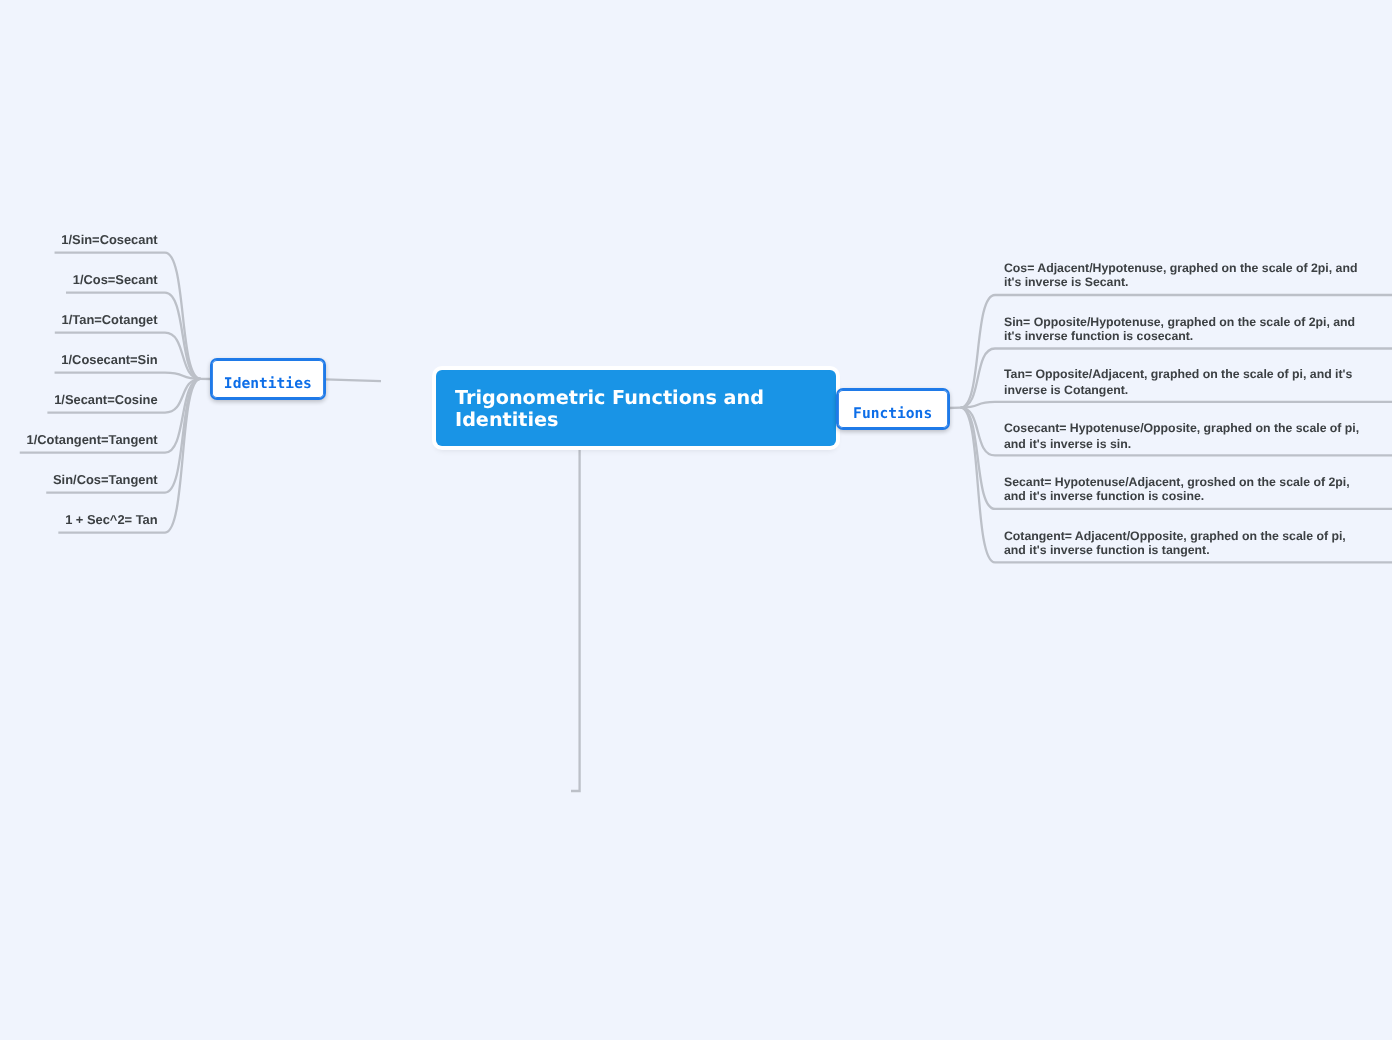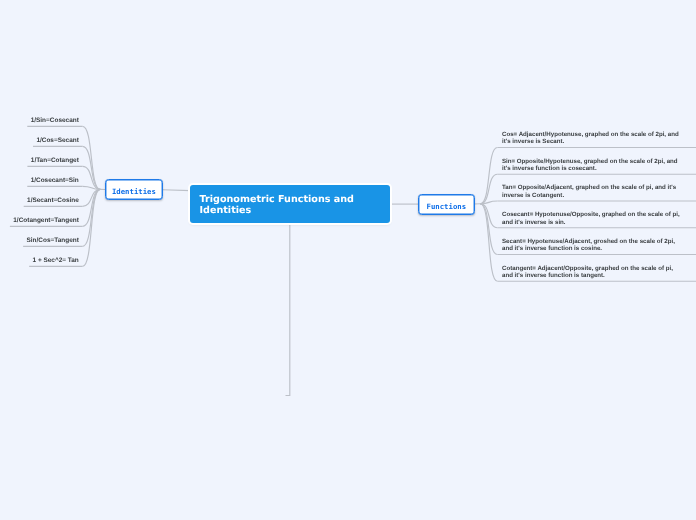--- a/index.html
+++ b/index.html
@@ -8,21 +8,21 @@
        font-family:"Liberation Sans",sans-serif;
        -webkit-font-smoothing:antialiased;text-rendering:geometricPrecision;}
   #canvas{position:relative;width:696px;height:520px;
           transform:translateZ(0);}
   svg.links{position:absolute;left:0;top:0;width:696px;height:520px;
             pointer-events:none;}
   .node{position:absolute;box-sizing:border-box;will-change:transform;}
   .central{background:#1994e6;color:#ffffff;border-radius:3px;font-weight:bold;
     font-family:"DejaVu Sans",sans-serif;
     font-size:9.6px;line-height:10.9px;padding:10.2px 10px 0 9.5px;
-    box-shadow:0 0 0 2px #ffffff, 0 2px 3px rgba(0,0,0,0.10);}
+    box-shadow:0 0 0 2px #ffffff, 0 2px 3px rgba(0,0,0,0.10);margin-left:28px;}
   .topic{background:#ffffff;border:1.8px solid #1f7ae8;border-radius:3.5px;
     color:#0d6ee8;font-weight:bold;font-size:7.3px;
     font-family:"DejaVu Sans Mono",monospace;letter-spacing:0px;
     display:flex;align-items:center;justify-content:center;
     padding-top:5px;transform:translateZ(0);
     box-shadow:inset 0 0 0 0.45px #1f7ae8, 0 1px 2px rgba(0,0,0,0.22);}
   .topic.big{font-size:7.85px;}
   .leaf{position:absolute;font-size:6.45px;font-weight:bold;color:#3c4043;
         line-height:8px;white-space:nowrap;}
   .leaf-r{position:absolute;font-size:6.15px;font-weight:bold;color:#3c4043;

